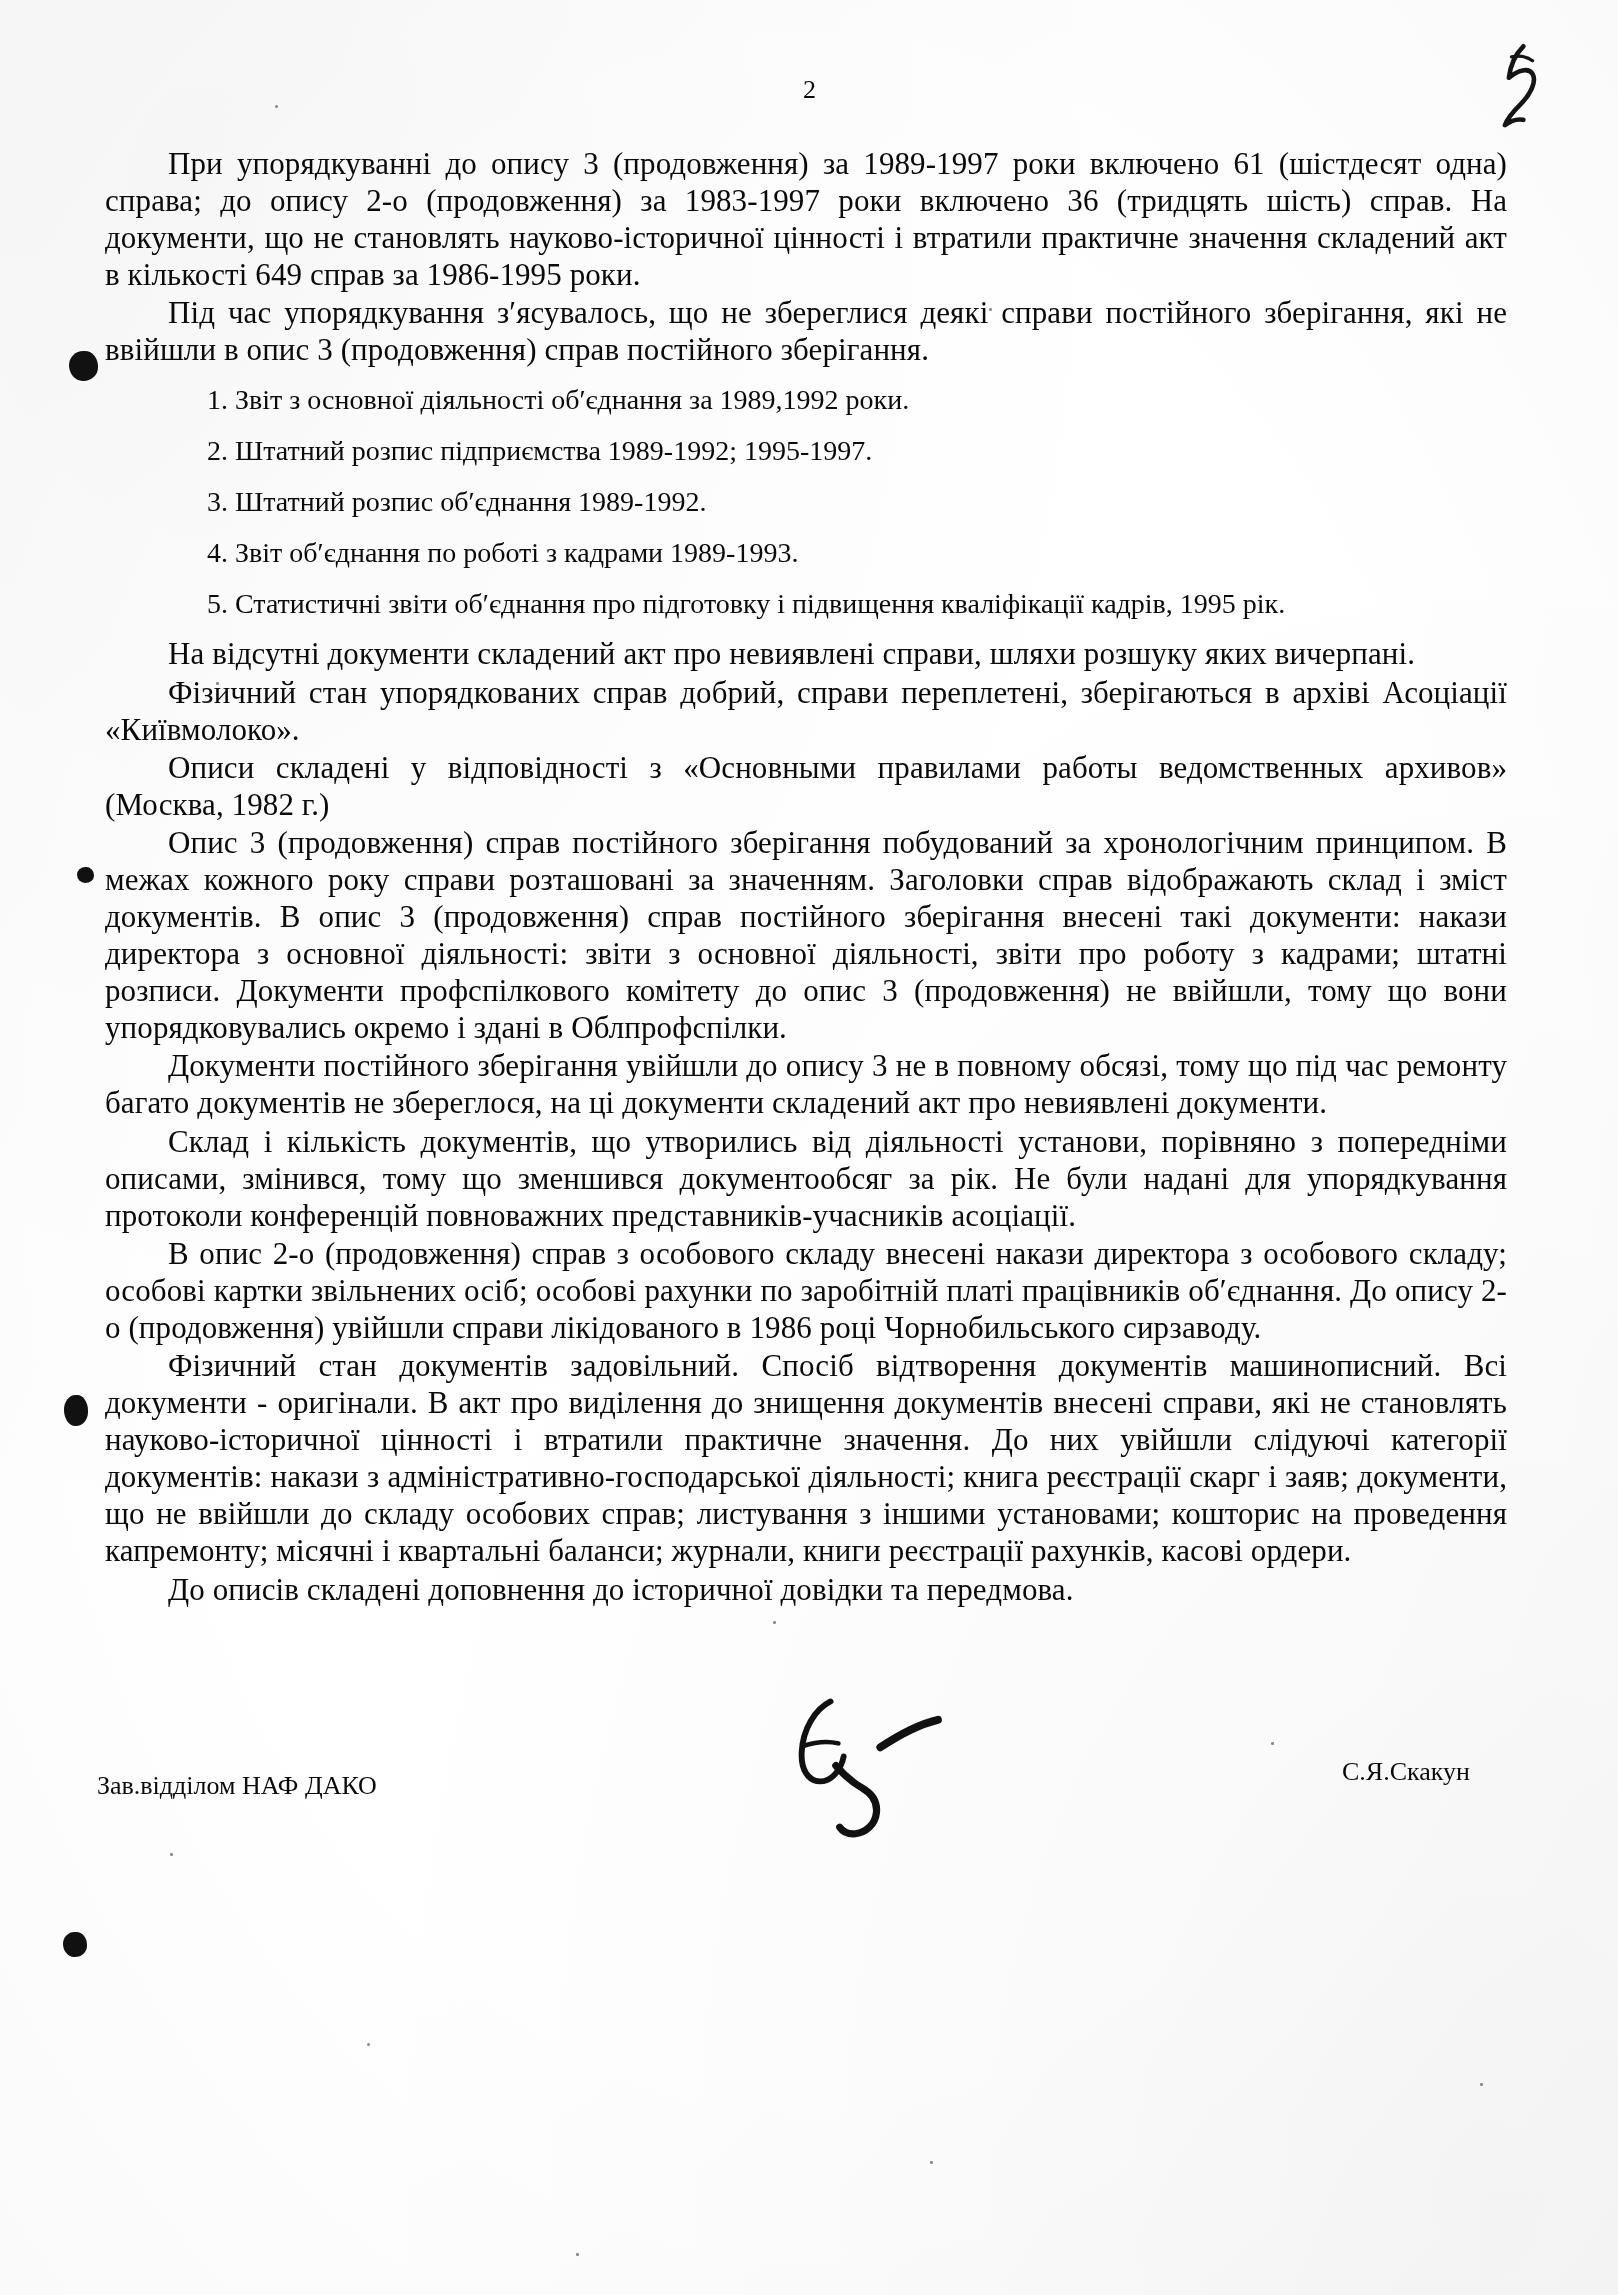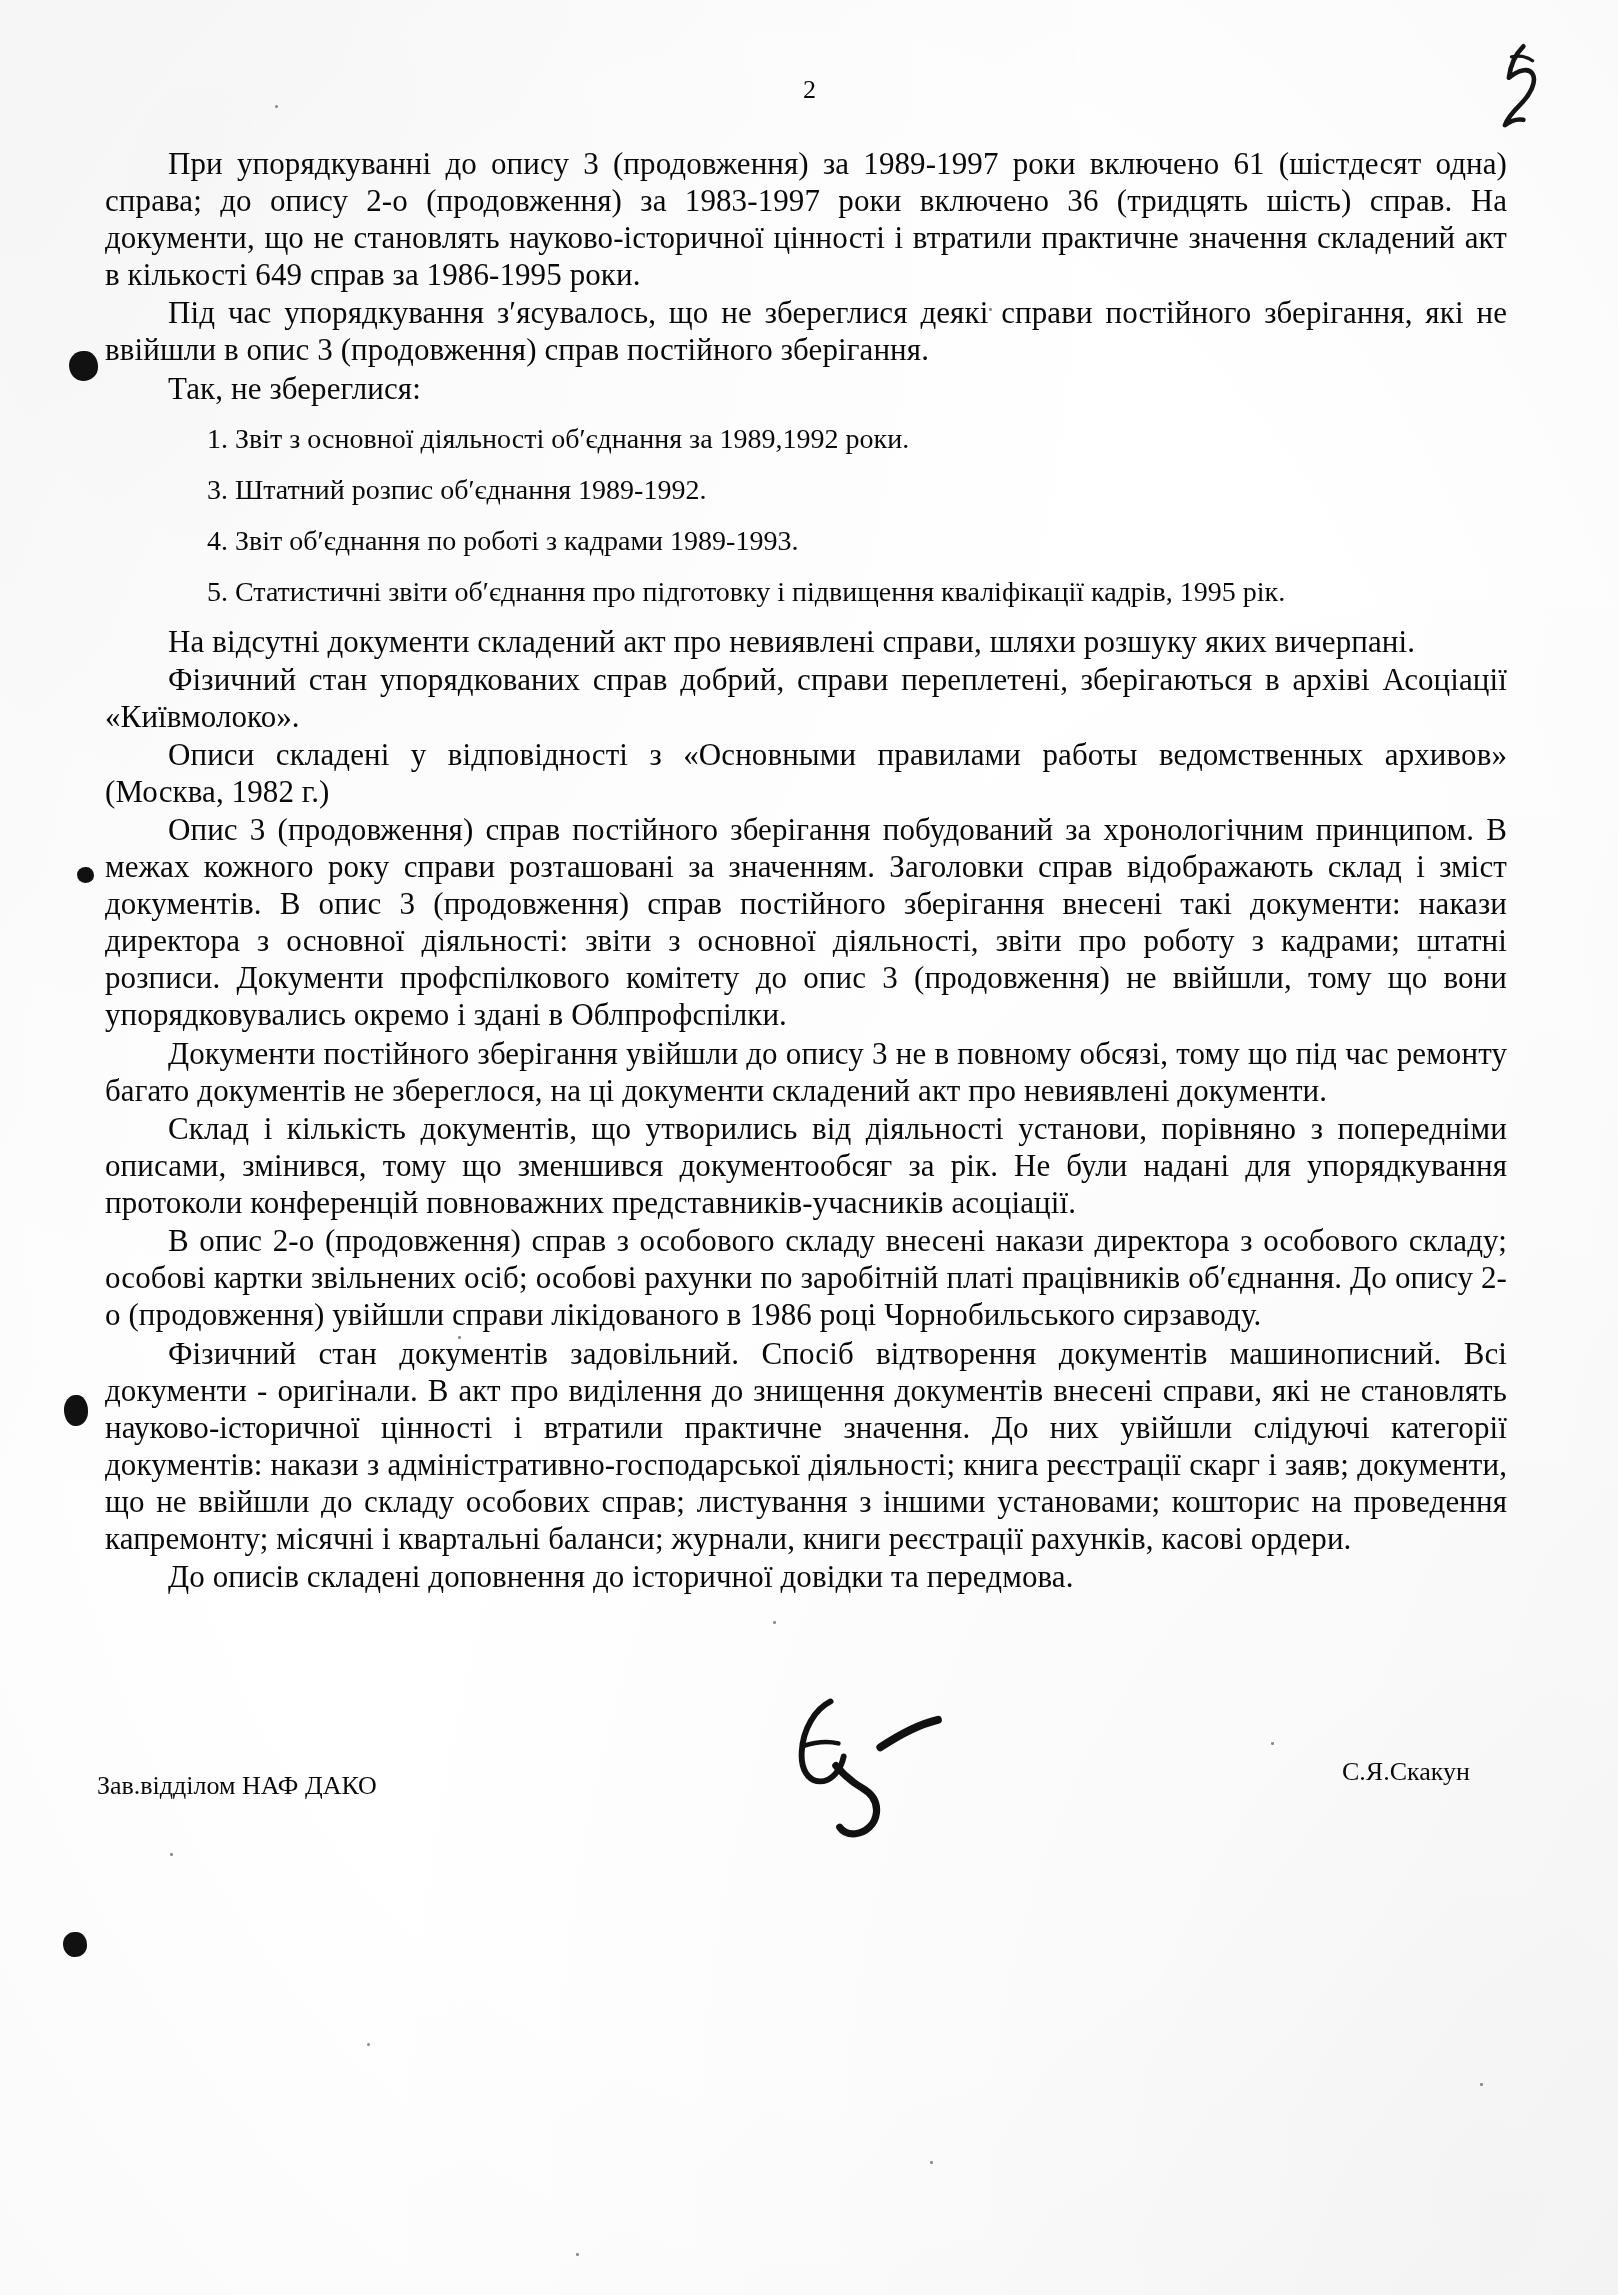--- a/index.html
+++ b/index.html
@@ -137,24 +137,24 @@
 
   <svg class="folio-mark" viewBox="0 0 120 140" aria-hidden="true">
     <path d="M78 8 C 66 20, 58 38, 56 56 C 70 44, 86 40, 92 50 C 99 62, 88 82, 74 96 C 64 106, 54 116, 50 128 C 58 122, 68 118, 78 120" fill="none" stroke="#151515" stroke-width="7" stroke-linecap="round" stroke-linejoin="round"></path>
     <path d="M60 24 C 72 22, 84 24, 92 30" fill="none" stroke="#151515" stroke-width="5" stroke-linecap="round"></path>
   </svg>
 
   <div class="body-block">
 
     <p class="para">При упорядкуванні до опису 3 (продовження) за 1989-1997 роки включено 61 (шістдесят одна) справа; до опису 2-о (продовження) за 1983-1997 роки включено 36 (тридцять шість) справ. На документи, що не становлять науково-історичної цінності і втратили практичне значення складений акт в кількості 649 справ за 1986-1995 роки.</p>
     <p class="para">Під час упорядкування з′ясувалось, що не збереглися деякі справи постійного зберігання, які не ввійшли в опис 3 (продовження) справ постійного зберігання.</p>
-    <p class="para">Так, не збереглися:</p>
 
     <ul class="numbered">
       <li>1. Звіт з основної діяльності об′єднання за 1989,1992 роки.</li>
+      <li>2. Штатний розпис підприємства 1989-1992; 1995-1997.</li>
       <li>3. Штатний розпис об′єднання 1989-1992.</li>
       <li>4. Звіт об′єднання по роботі з кадрами 1989-1993.</li>
       <li>5. Статистичні звіти об′єднання про підготовку і підвищення кваліфікації кадрів, 1995 рік.</li>
     </ul>
 
     <p class="para">На відсутні документи складений акт про невиявлені справи, шляхи розшуку яких вичерпані.</p>
     <p class="para">Фізичний стан упорядкованих справ добрий, справи переплетені, зберігаються в архіві Асоціації «Київмолоко».</p>
     <p class="para">Описи складені у відповідності з «Основными правилами работы ведомственных архивов» (Москва, 1982 г.)</p>
     <p class="para">Опис 3 (продовження) справ постійного зберігання побудований за хронологічним принципом. В межах кожного року справи розташовані за значенням. Заголовки справ відображають склад і зміст документів. В опис 3 (продовження) справ постійного зберігання внесені такі документи: накази директора з основної діяльності: звіти з основної діяльності, звіти про роботу з кадрами; штатні розписи. Документи профспілкового комітету до опис 3 (продовження) не ввійшли, тому що вони упорядковувались окремо і здані в Облпрофспілки.</p>
     <p class="para">Документи постійного зберігання увійшли до опису 3 не в повному обсязі, тому що під час ремонту багато документів не збереглося, на ці документи складений акт про невиявлені документи.</p>

